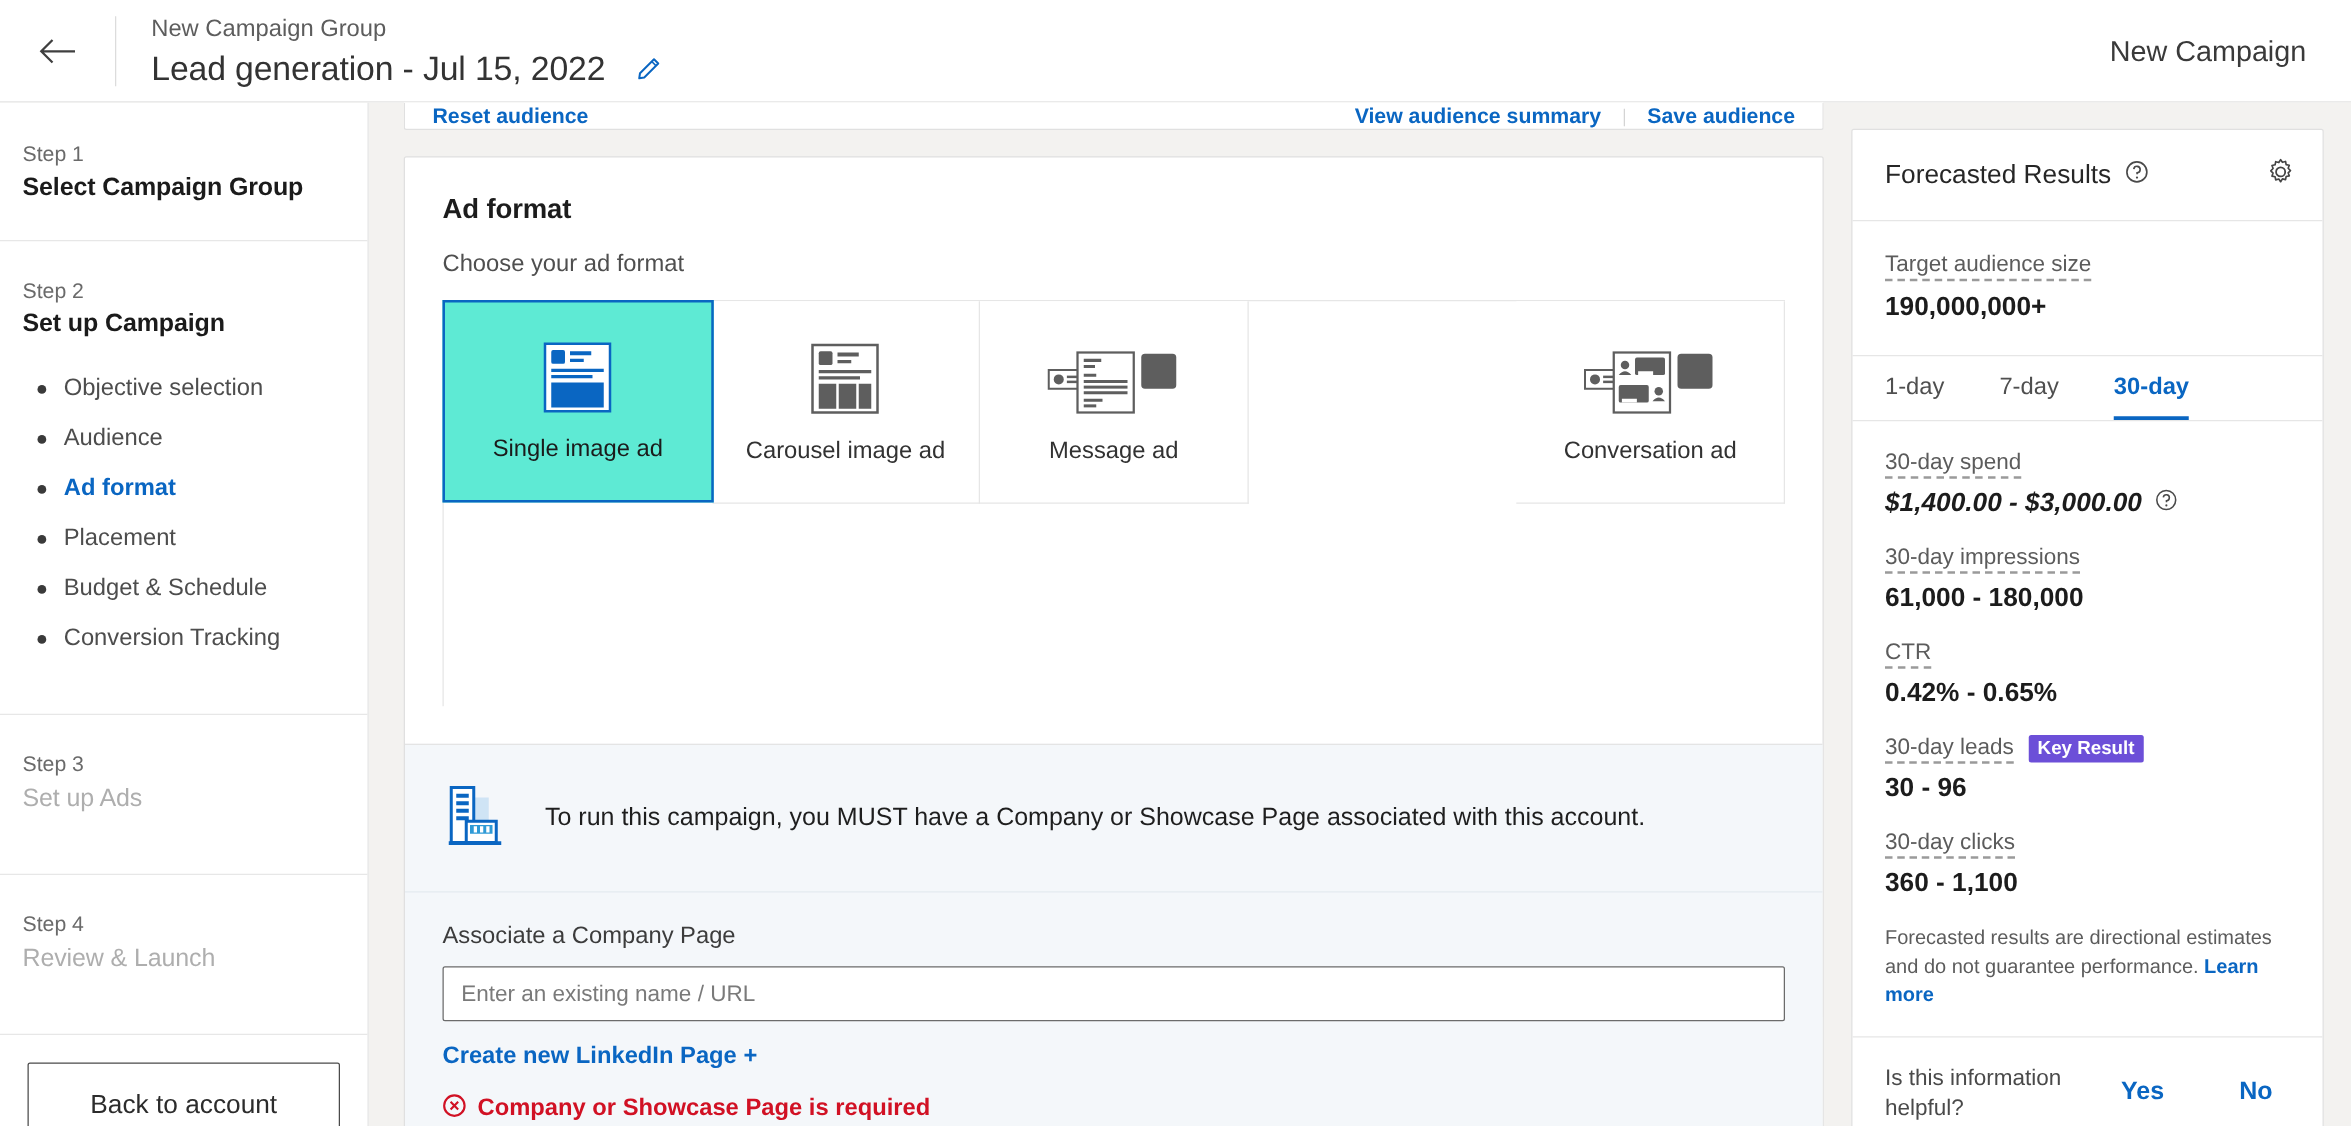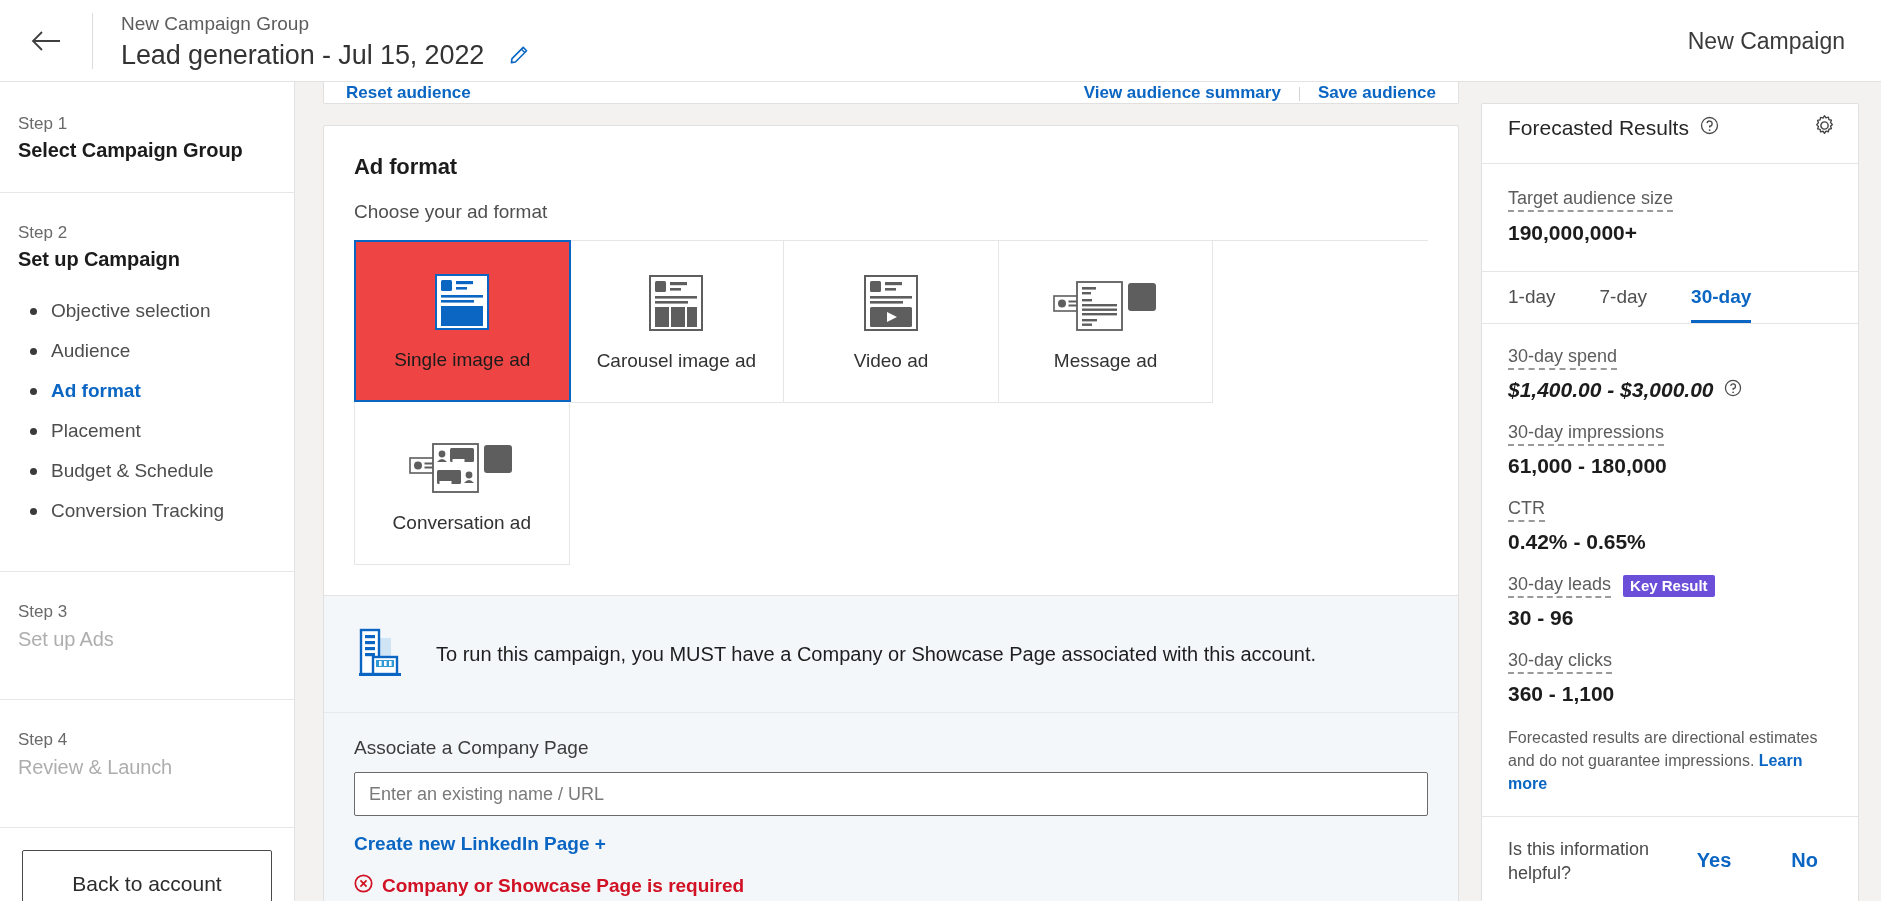--- a/index.html
+++ b/index.html
@@ -110,21 +110,21 @@
     border-left: 1px solid #e6e6e6; border-top: 1px solid #e6e6e6;
     width: 100%;
   }
   .fmt-cell {
     border-right: 1px solid #e6e6e6; border-bottom: 1px solid #e6e6e6;
     height: 162px;
     display: flex; flex-direction: column; align-items: center; justify-content: center;
     gap: 16px; cursor: pointer; background: #fff; position: relative;
   }
   .fmt-cell.selected {
-    background: #ef4444;
+    background: #5eead4;
     border: 2px solid #0a66c2;
     margin: -1px;
     z-index: 2;
   }
   .fmt-cell.empty { cursor: default; border-right: none; border-bottom: none; background: transparent; }
   .fmt-label { font-size: 19px; color: #323232; }
   .fmt-cell.selected .fmt-label { color: #1b1b1b; }
   .fmt-icon { height: 62px; display: flex; align-items: center; justify-content: center; }
 
   
@@ -157,21 +157,21 @@
   .err-text { font-size: 19px; color: #d11124; font-weight: 600; }
 
   
   .right { width: 400px; flex-shrink: 0; padding: 0 22px 0 0; }
   .fpanel {
     background: #fff; border: 1px solid #e0e0e0; border-radius: 2px;
     margin-top: 21px;
   }
   .fp-head {
     display: flex; align-items: center; justify-content: space-between;
-    padding: 10px 22px 22px 26px;
+    padding: 22px 22px 22px 26px;
     border-bottom: 1px solid #e6e6e6;
     text-align: center;
   }
   .fp-title { display: flex; align-items: center; gap: 11px; font-size: 21px; color: #262626; }
   .fp-audience { padding: 24px 26px 26px 26px; border-bottom: 1px solid #e6e6e6; }
   .dashed {
     border-bottom: 2px dashed #9a9a9a;
     display: inline-block; padding-bottom: 1px;
     font-size: 18px; color: #5c5c5c;
   }
@@ -333,35 +333,20 @@
                   <rect x="9" y="23" width="42" height="2.6" fill="#5e5e5e"></rect>
                   <rect x="9" y="28" width="33" height="2.6" fill="#5e5e5e"></rect>
                   <rect x="9" y="34" width="14" height="20" fill="#5e5e5e"></rect>
                   <rect x="25" y="34" width="14" height="20" fill="#5e5e5e"></rect>
                   <rect x="41" y="34" width="10" height="20" fill="#5e5e5e"></rect>
                 </svg>
               </div>
               <div class="fmt-label">Carousel image ad</div>
             </div>
 
-            <div class="fmt-cell">
-              <div class="fmt-icon">
-                <svg width="60" height="60" viewBox="0 0 60 60">
-                  <rect x="4" y="3" width="52" height="54" fill="#fff" stroke="#5e5e5e" stroke-width="2"></rect>
-                  <rect x="9" y="8" width="11" height="11" rx="1.5" fill="#5e5e5e"></rect>
-                  <rect x="24" y="9" width="17" height="3.2" fill="#5e5e5e"></rect>
-                  <rect x="24" y="15" width="11" height="2.6" fill="#5e5e5e"></rect>
-                  <rect x="9" y="23" width="42" height="2.6" fill="#5e5e5e"></rect>
-                  <rect x="9" y="28" width="33" height="2.6" fill="#5e5e5e"></rect>
-                  <rect x="9" y="34" width="42" height="20" rx="1.5" fill="#5e5e5e"></rect>
-                  <path d="M26 39 L36 44 L26 49 Z" fill="#ffffff"></path>
-                </svg>
-              </div>
-              <div class="fmt-label">Video ad</div>
-            </div>
 
             <div class="fmt-cell">
               <div class="fmt-icon">
                 <svg width="108" height="60" viewBox="0 0 108 60">
                   <rect x="2" y="23" width="26" height="15" fill="#fff" stroke="#5e5e5e" stroke-width="1.6"></rect>
                   <circle cx="10" cy="30.5" r="4" fill="#5e5e5e"></circle>
                   <rect x="16.5" y="27.5" width="9" height="2" fill="#5e5e5e"></rect>
                   <rect x="16.5" y="31.5" width="9" height="2" fill="#5e5e5e"></rect>
                   <rect x="25" y="9" width="45" height="48" fill="#fff" stroke="#5e5e5e" stroke-width="1.8"></rect>
                   <rect x="30" y="14" width="14" height="2.6" fill="#5e5e5e"></rect>
@@ -520,21 +505,21 @@
           </div>
 
           <div class="metric">
             <div class="m-label-row">
               <span class="dashed">30-day clicks</span>
             </div>
             <div class="m-val">360 - 1,100</div>
           </div>
 
           <div class="fp-note">
-            <span>Forecasted results are directional estimates and do not guarantee impressions.</span>
+            <span>Forecasted results are directional estimates and do not guarantee performance.</span>
             <a>Learn more</a>
           </div>
         </div>
 
         <div class="fp-foot">
           <div class="fp-q">Is this information helpful?</div>
           <div class="fp-ans">
             <span>Yes</span>
             <span>No</span>
           </div>

